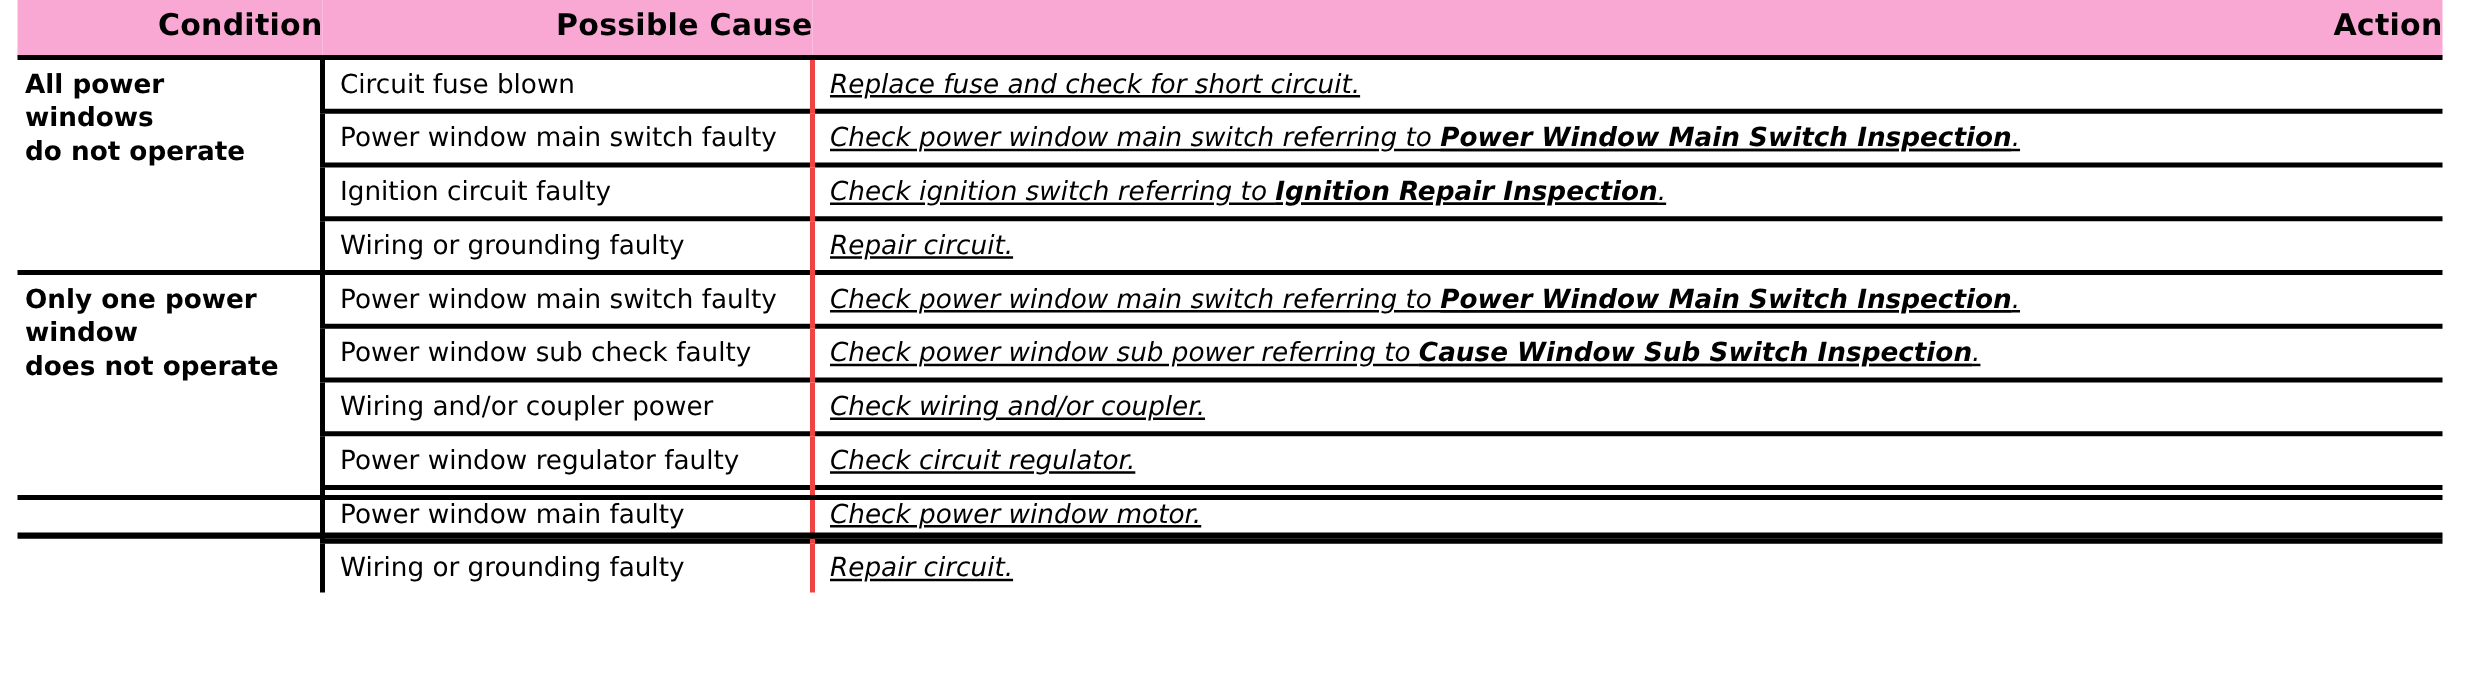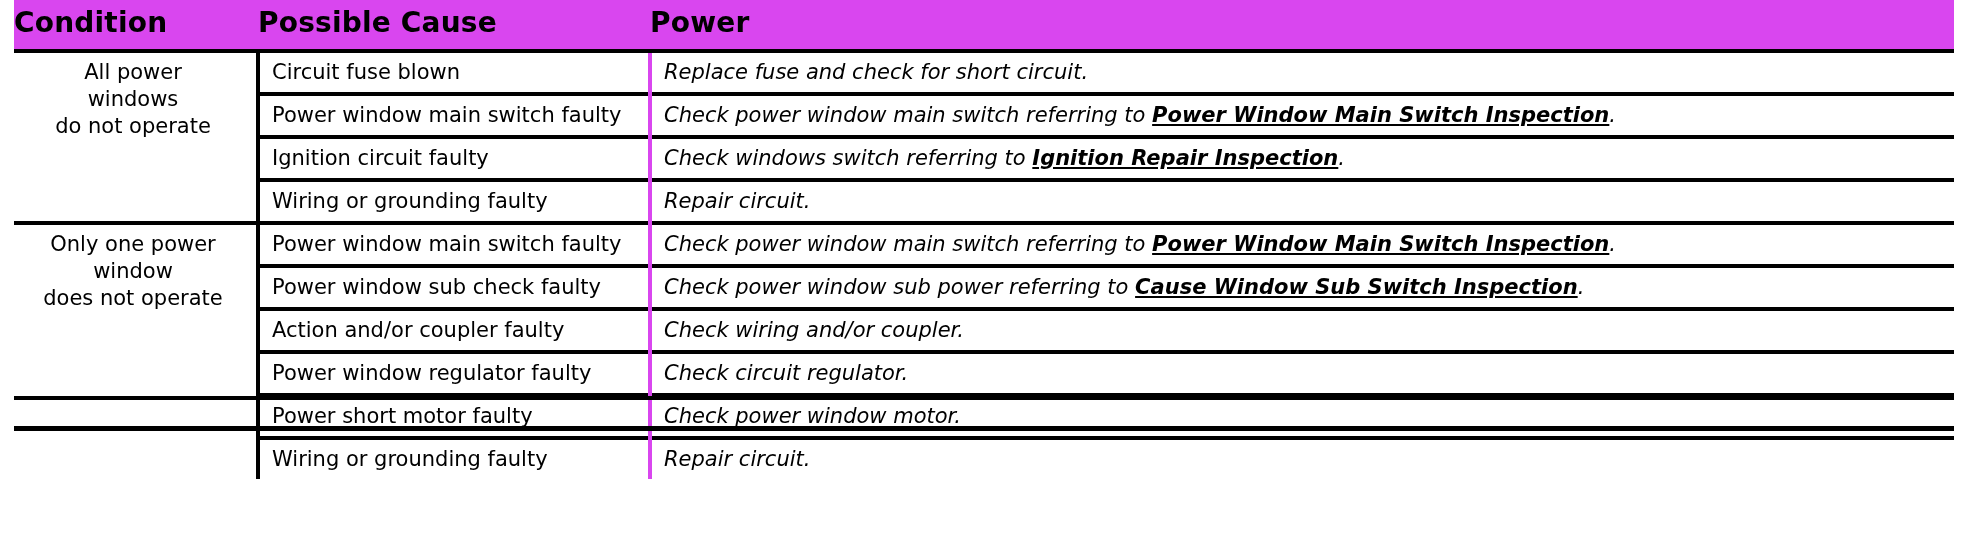--- a/index.html
+++ b/index.html
@@ -31,75 +31,75 @@
     margin: 0 0 0 14px;
   }
 
   col.c-condition { width: 244px; }
   col.c-cause     { width: 392px; }
   col.c-action    { width: 1304px; }
 
   
   thead th {
     font-weight: bold;
-    font-size: 28px;
+    font-size: 24px;
     letter-spacing: 0.2px;
     padding: 6px 0 10px 0;
-    text-align: left;
+    text-align: right;
     vertical-align: bottom;
     border: none;
-    background: #d946ef;
+    background: #f9a8d4;
   }
   thead th.h-condition { padding-left: 0; }
   thead th.h-cause     { }
   thead th.h-action    { }
 
   
   tbody tr.first-body > td {
     border-top: 4px solid #000000;
   }
 
   
   tbody td {
     padding: 0;
     vertical-align: top;
     background: #ffffff;
   }
 
   
   td.cond-cell {
-    font-weight: normal;
+    font-weight: bold;
     font-size: 21px;
     line-height: 27px;
     padding: 6px 10px 8px 6px;
     vertical-align: top;
     white-space: pre-line;
-    text-align: center;
   }
 
   
   td.cause-cell {
     font-size: 21px;
     line-height: 24px;
     padding: 7px 8px 8px 12px;
     border-left: 4px solid #000000;
     height: 34px;
     box-sizing: border-box;
   }
 
   
   td.action-cell {
     font-size: 21px;
     font-style: italic;
     line-height: 24px;
     padding: 7px 8px 8px 12px;
-    border-left: 4px solid #d946ef;
+    border-left: 4px solid #ef4444;
     height: 34px;
     box-sizing: border-box;
     white-space: nowrap;
+    text-decoration: underline;
   }
 
   
   tbody tr.sep > td.cause-cell,
   tbody tr.sep > td.action-cell {
     border-top: 4px solid #000000;
   }
 
   
   tbody tr.group-start > td {
@@ -143,65 +143,65 @@
     <colgroup>
       <col class="c-condition">
       <col class="c-cause">
       <col class="c-action">
     </colgroup>
 
     <thead>
       <tr>
         <th class="h-condition">Condition</th>
         <th class="h-cause">Possible Cause</th>
-        <th class="h-action">Power</th>
+        <th class="h-action">Action</th>
       </tr>
     </thead>
 
     <tbody id="table-body">
         <tr class="group-start first-body">
           <td class="cond-cell" rowspan="4">All power
 windows
  do not operate</td>
           <td class="cause-cell">Circuit fuse blown</td>
           <td class="action-cell"><span>Replace fuse and check for short circuit.</span></td>
         </tr>
         <tr class="sep">
           <td class="cause-cell">Power window main switch faulty</td>
           <td class="action-cell"><span>Check power window main switch referring to </span><span class="xref">Power Window Main Switch Inspection</span><span>.</span></td>
         </tr>
         <tr class="sep">
           <td class="cause-cell">Ignition circuit faulty</td>
-          <td class="action-cell"><span>Check windows switch referring to </span><span class="xref">Ignition Repair Inspection</span><span>.</span></td>
+          <td class="action-cell"><span>Check ignition switch referring to </span><span class="xref">Ignition Repair Inspection</span><span>.</span></td>
         </tr>
         <tr class="sep">
           <td class="cause-cell">Wiring or grounding faulty</td>
           <td class="action-cell"><span>Repair circuit.</span></td>
         </tr>
         <tr class="group-start">
           <td class="cond-cell" rowspan="6">Only one power
 window
  does not operate</td>
           <td class="cause-cell">Power window main switch faulty</td>
           <td class="action-cell"><span>Check power window main switch referring to </span><span class="xref">Power Window Main Switch Inspection</span><span>.</span></td>
         </tr>
         <tr class="sep">
           <td class="cause-cell">Power window sub check faulty</td>
           <td class="action-cell"><span>Check power window sub power referring to </span><span class="xref">Cause Window Sub Switch Inspection</span><span>.</span></td>
         </tr>
         <tr class="sep">
-          <td class="cause-cell">Action and/or coupler faulty</td>
+          <td class="cause-cell">Wiring and/or coupler power</td>
           <td class="action-cell"><span>Check wiring and/or coupler.</span></td>
         </tr>
         <tr class="sep">
           <td class="cause-cell">Power window regulator faulty</td>
           <td class="action-cell"><span>Check circuit regulator.</span></td>
         </tr>
         <tr class="sep">
-          <td class="cause-cell">Power short motor faulty</td>
+          <td class="cause-cell">Power window main faulty</td>
           <td class="action-cell"><span>Check power window motor.</span></td>
         </tr>
         <tr class="sep">
           <td class="cause-cell">Wiring or grounding faulty</td>
           <td class="action-cell"><span>Repair circuit.</span></td>
         </tr>
       </tbody>
   </table>
 
   <div class="bottom-rule"></div>

